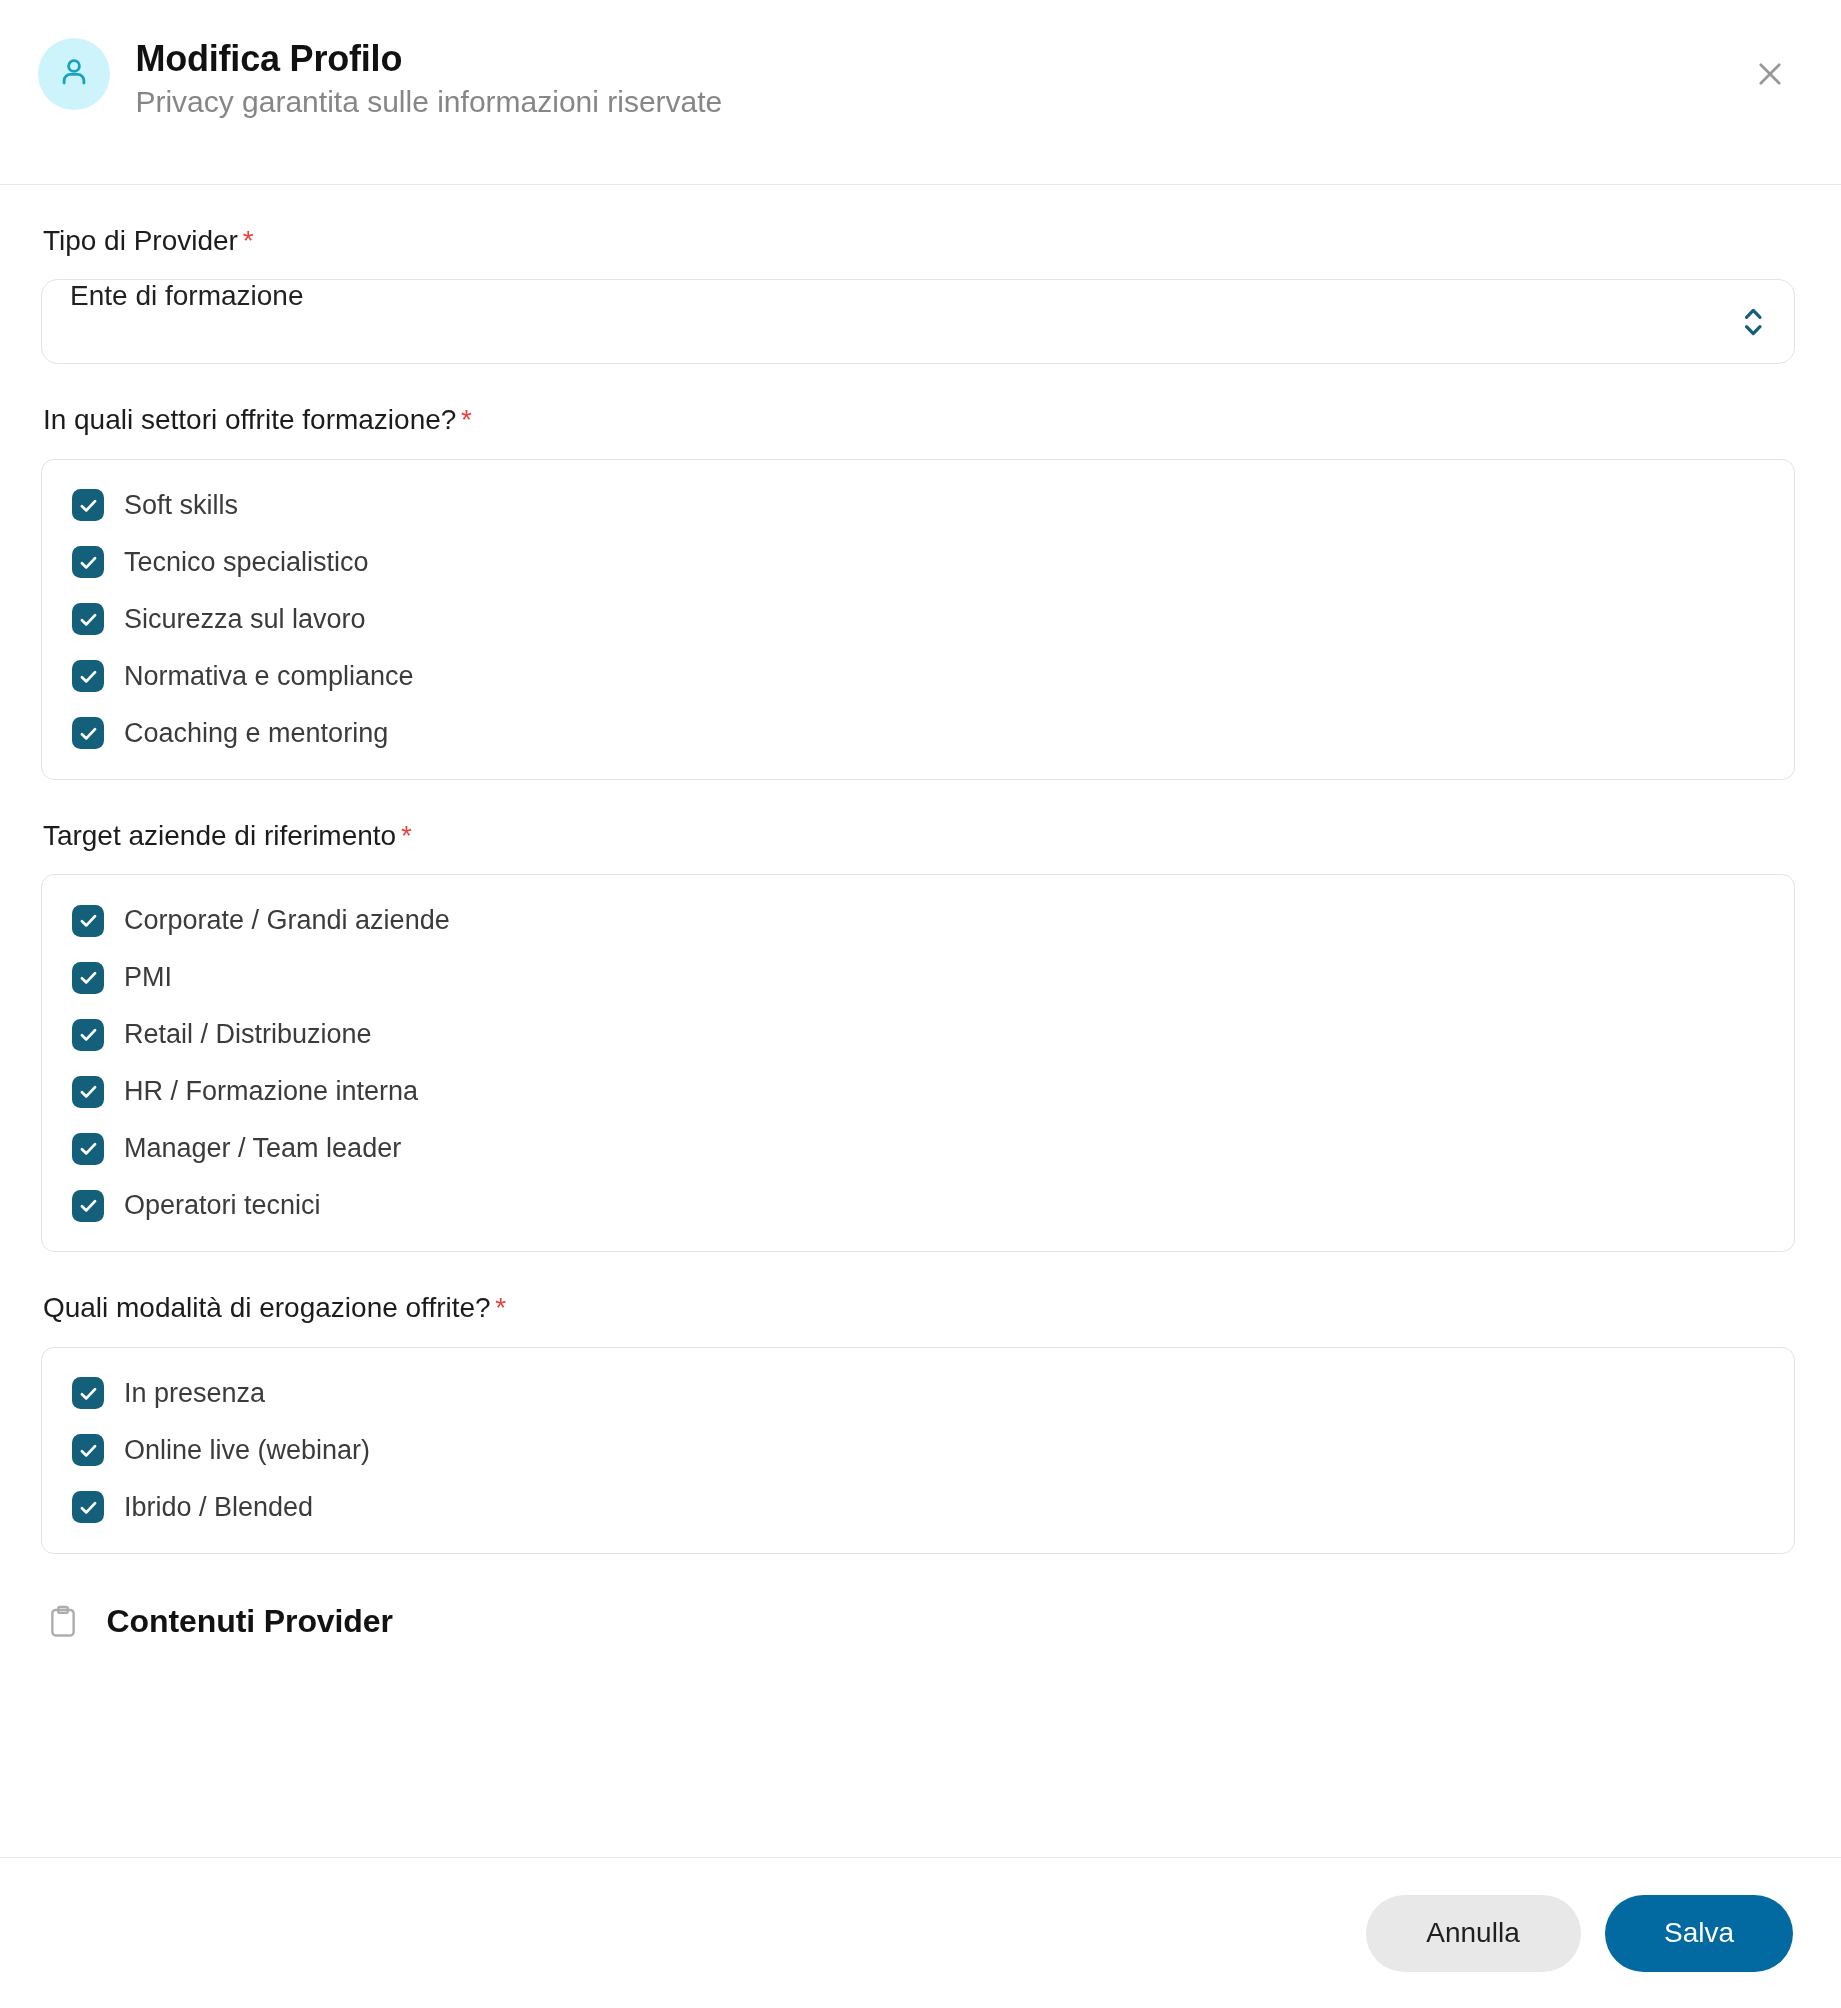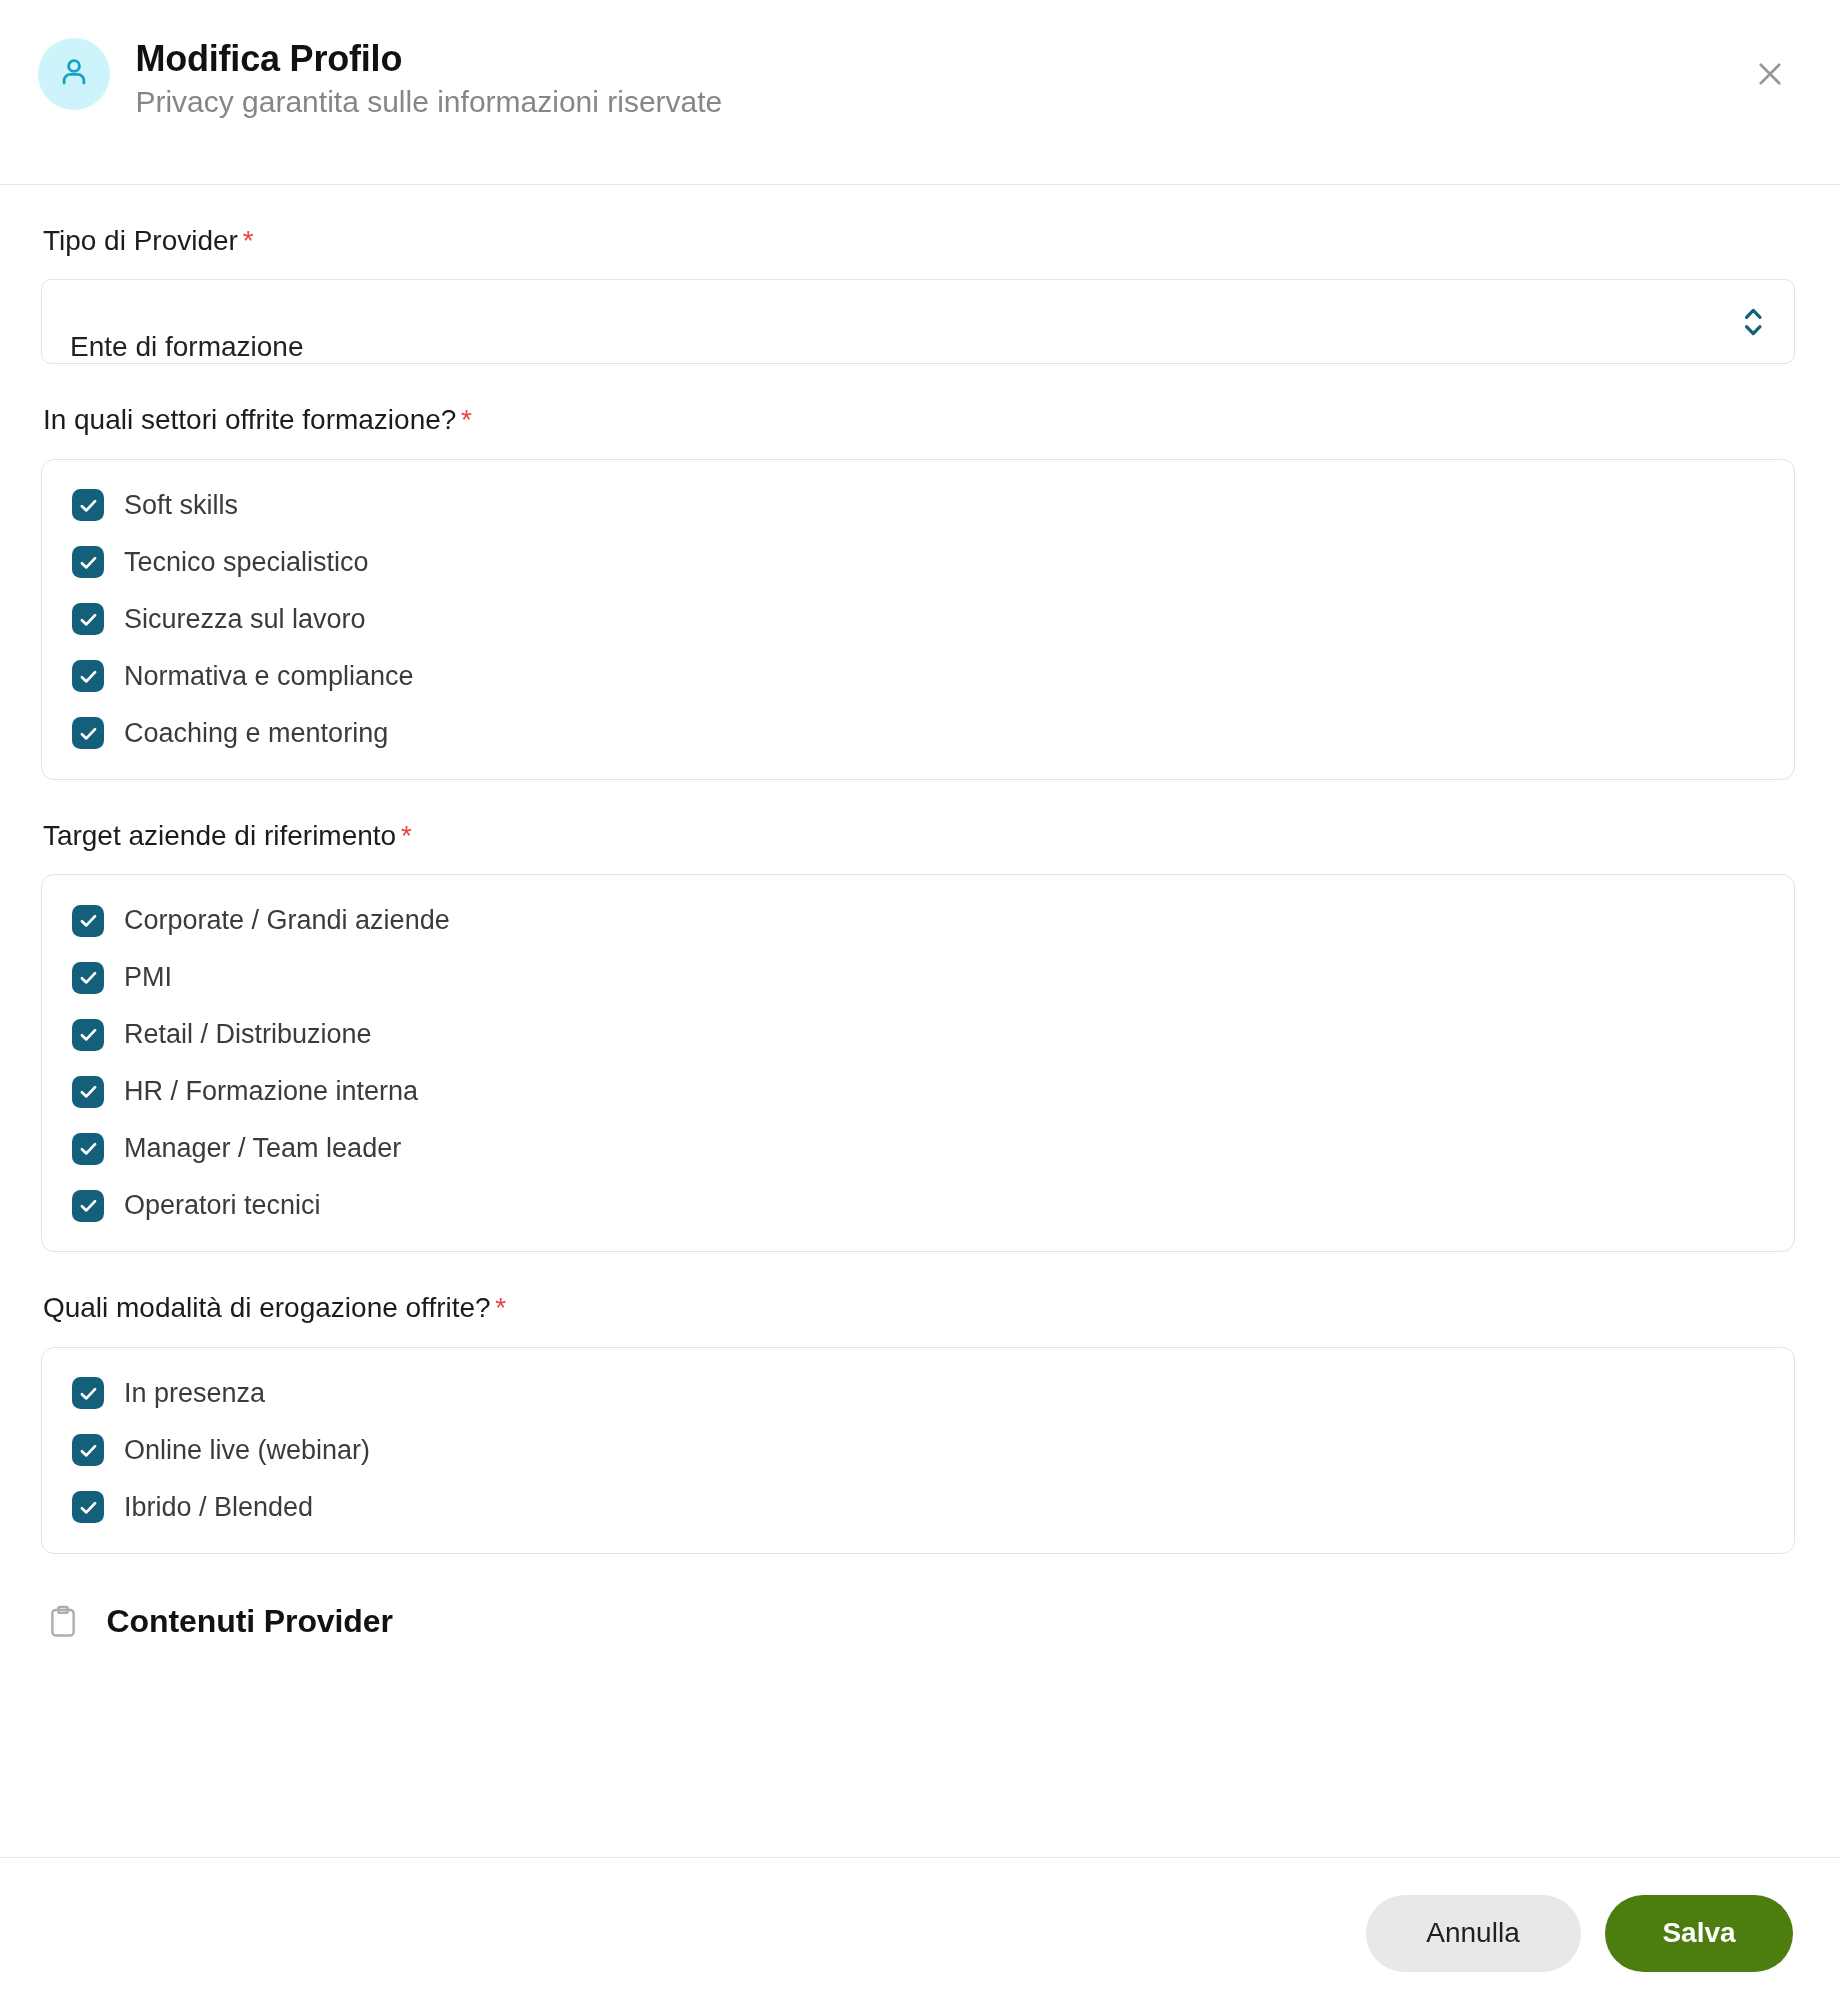--- a/index.html
+++ b/index.html
@@ -108,24 +108,24 @@
   
   .select-wrap {
     position: relative;
     width: 1754px;
     height: 85px;
   }
   .select-box {
     width: 100%;
     height: 85px;
     border: 1.9px solid #e3e3e3;
-    border-radius: 10px;
+    border-radius: 17px;
     background: #ffffff;
     display: flex;
-    align-items: flex-end;
+    align-items: flex-start;
     padding: 0 28px;
     font-size: 28px;
     color: #222222;
     cursor: pointer;
   }
   .select-arrows {
     position: absolute;
     right: 30px;
     top: 50%;
     transform: translateY(-50%);
@@ -213,24 +213,23 @@
     display: flex;
     align-items: center;
     justify-content: center;
   }
   .btn-cancel {
     background: #e8e8e8;
     color: #1f1f1f;
     width: 215px;
   }
   .btn-save {
-    background: #4d7c0f;
+    background: #0369a1;
     color: #ffffff;
     width: 188px;
-    font-weight: bold;
   }
 </style>
 </head>
 <body>
 
 <div class="modal">
 
   <div class="modal-header">
     <div class="header-avatar">
       <span>

